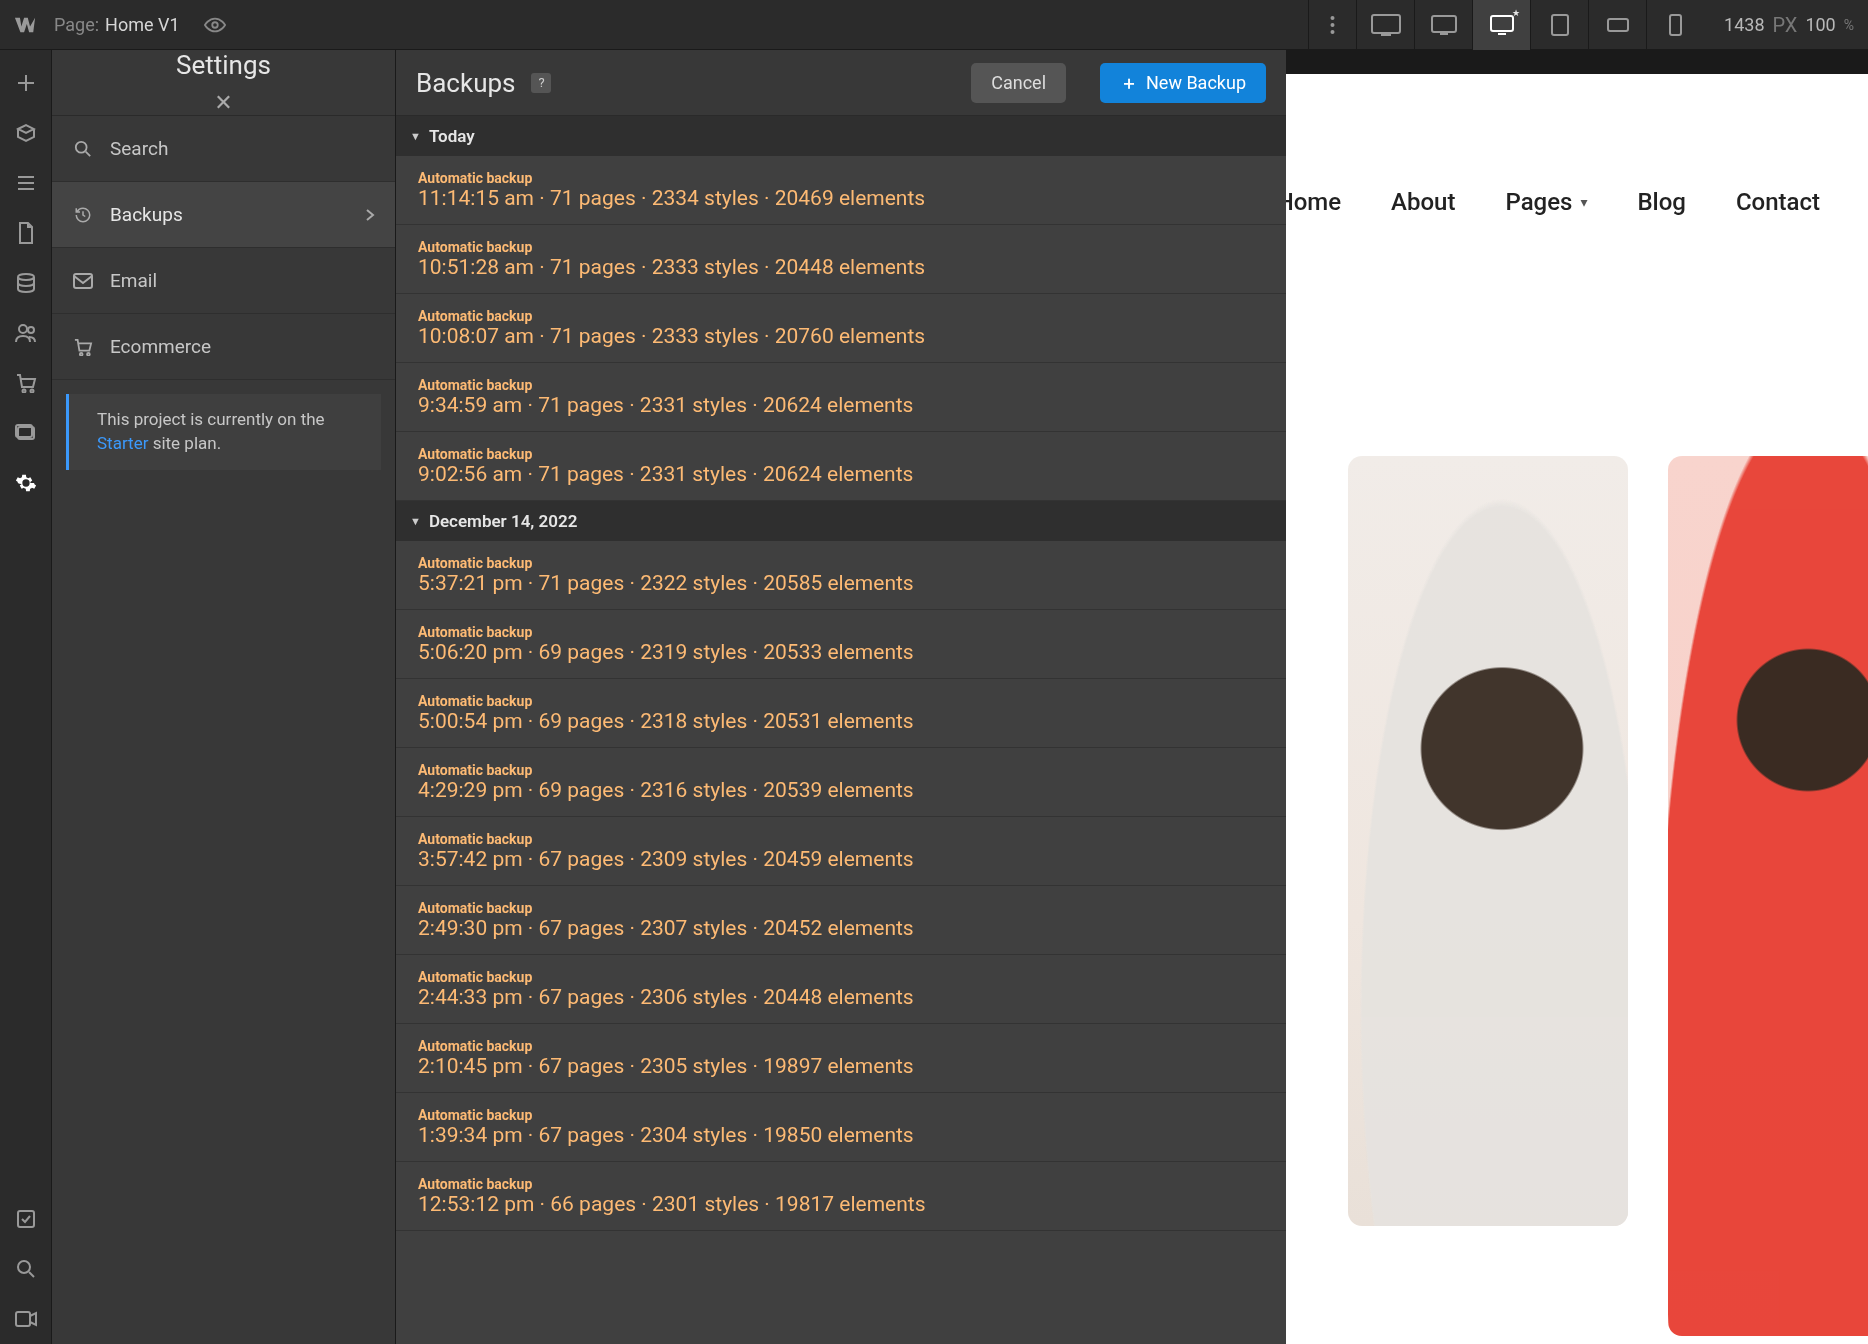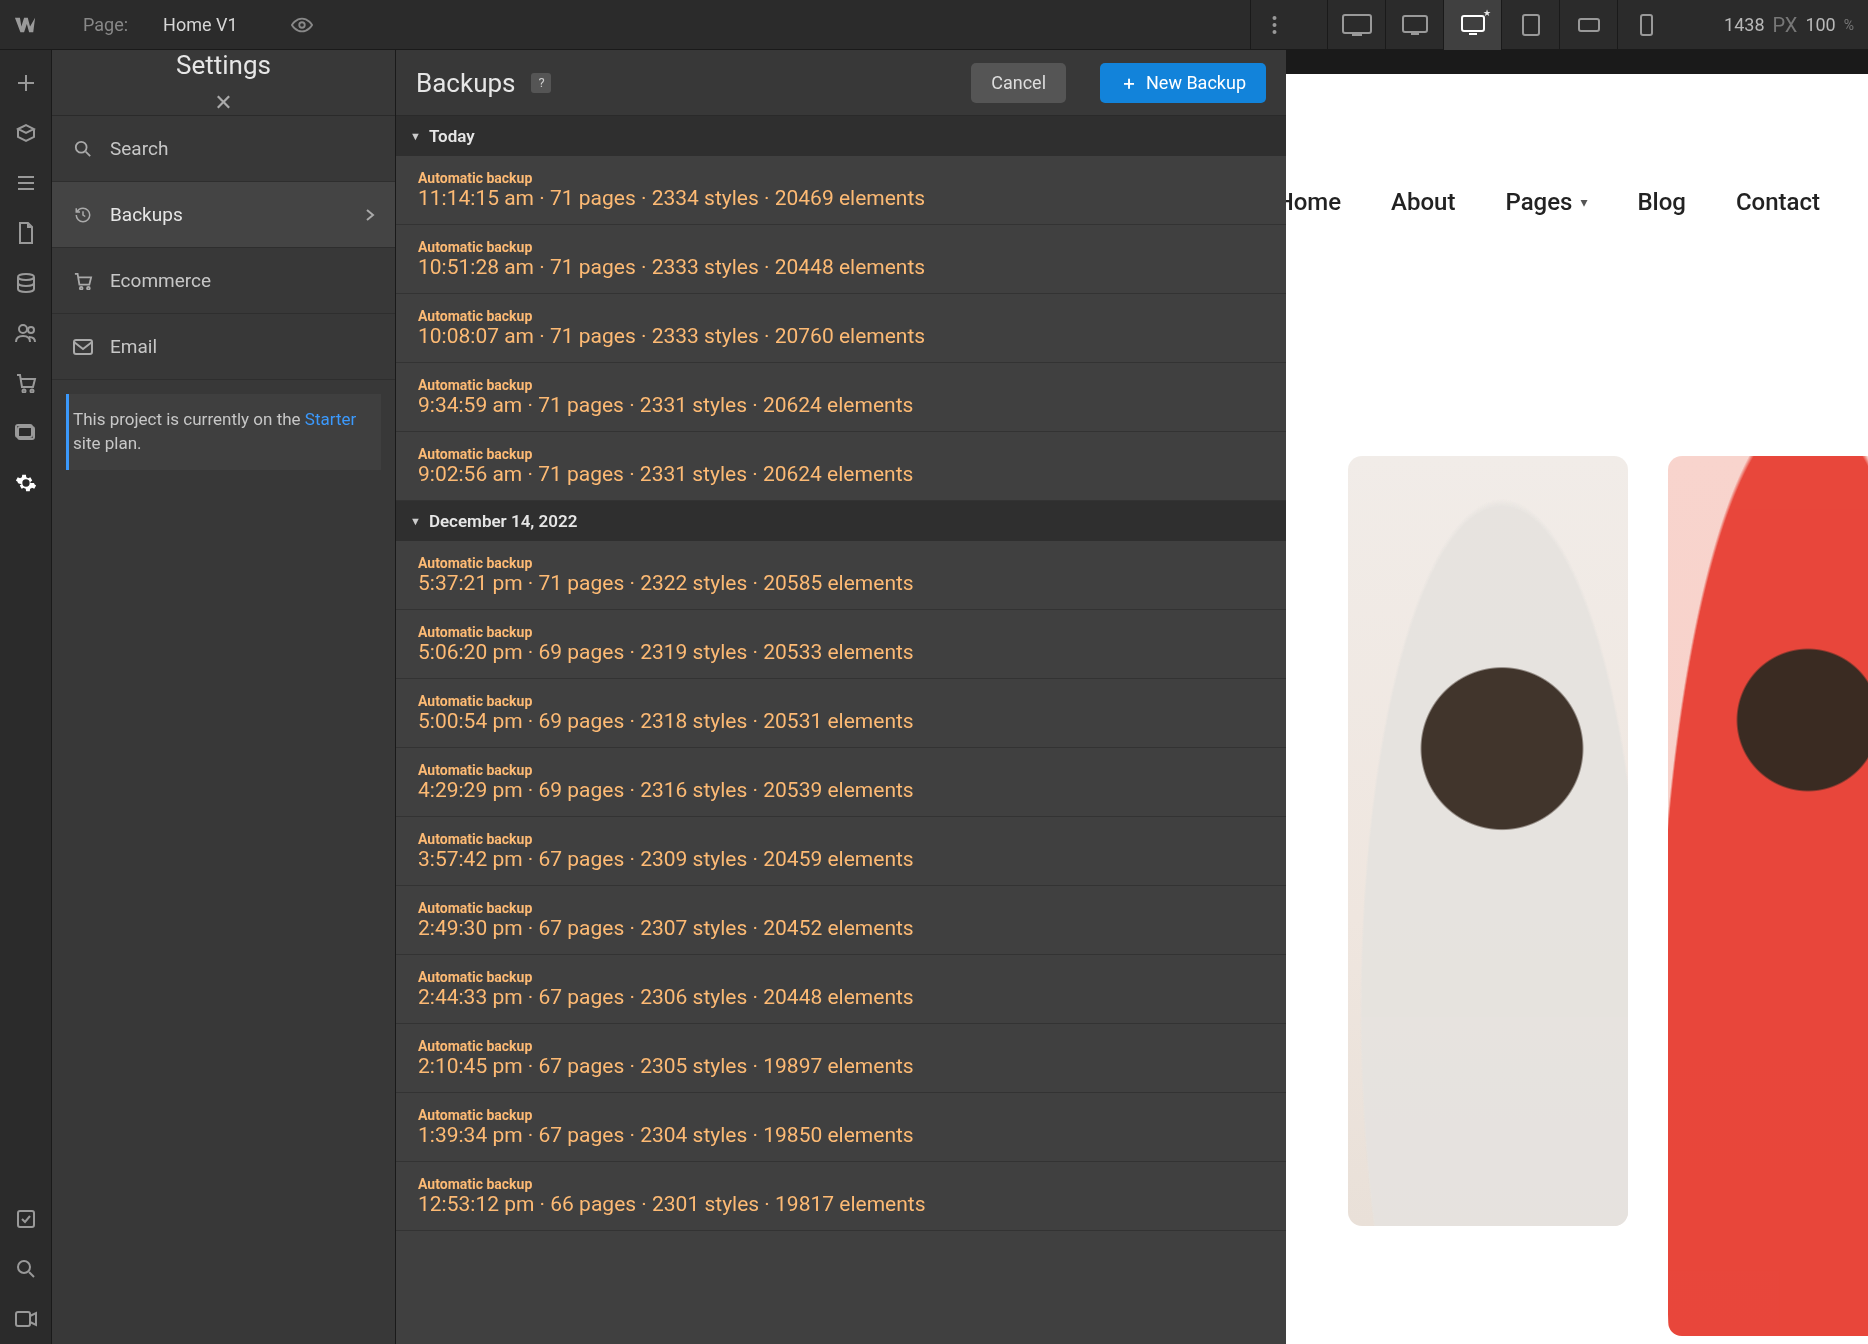--- a/index.html
+++ b/index.html
@@ -1,20 +1,20 @@
 <!DOCTYPE html>
 <html><head>
 <meta charset="utf-8">
 <style>
 * { margin: 0; padding: 0; box-sizing: border-box; font-family: -apple-system, BlinkMacSystemFont, "Segoe UI", Roboto, sans-serif; }
 html, body { width: 1868px; height: 1344px; overflow: hidden; background: #1a1a1a; color: #d6d6d6; }
 .app { display: flex; flex-direction: column; width: 100%; height: 100%; }
 
 
-.topbar { height: 50px; background: #2b2b2b; display: flex; align-items: center; padding: 12px 14px; border-bottom: 1px solid #1a1a1a; font-size: 18px; color: #b8b8b8; gap: 29px; }
+.topbar { height: 50px; background: #2b2b2b; display: flex; align-items: center; padding: 12px 14px; border-bottom: 1px solid #1a1a1a; font-size: 18px; color: #b8b8b8; }
 .topbar .page-label { color: #888; }
 .topbar .page-name { color: #d6d6d6; margin-left: 6px; }
 .topbar .preview { margin-left: 24px; color: #888; display: inline-flex; }
 .topbar .spacer { flex: 1; }
 .devices { display: flex; align-items: center; gap: 0; }
 .device-btn { width: 58px; height: 50px; display: flex; align-items: center; justify-content: center; border-left: 1px solid #1a1a1a; cursor: pointer; color: #999; position: relative; }
 .device-btn.first { border-left: 1px solid #1a1a1a; }
 .device-btn.active { background: #404040; color: #fff; }
 .device-btn .star { position: absolute; top: 8px; right: 10px; font-size: 9px; color: #e6e6e6; }
 .more-btn { width: 48px; height: 50px; display: flex; align-items: center; justify-content: center; color: #999; border-left: 1px solid #1a1a1a; cursor: pointer; }
@@ -33,21 +33,21 @@
 
 
 .settings-panel { width: 344px; background: #383838; border-right: 1px solid #1a1a1a; display: flex; flex-direction: column; }
 .settings-header { height: 66px; display: flex; align-items: center; justify-content: space-between; padding: 0 20px; border-bottom: 1px solid #2a2a2a; flex-direction: column; }
 .settings-header h1 { font-size: 26px; font-weight: 400; color: #e6e6e6; }
 .settings-header .close { color: #aaa; font-size: 22px; cursor: pointer; }
 .settings-item { height: 66px; display: flex; align-items: center; padding: 0 20px; gap: 16px; color: #c7c7c7; font-size: 19px; cursor: pointer; border-bottom: 1px solid #2e2e2e; }
 .settings-item.active { background: #444444; color: #e6e6e6; }
 .settings-item .chev { margin-left: auto; color: #aaa; }
 .settings-item .settings-icon { width: 22px; display: inline-flex; justify-content: center; color: #aaa; }
-.plan-box { margin: 14px; background: #3f3f3f; border-left: 3px solid #3b99fc; padding: 14px 4px; color: #c7c7c7; font-size: 17px; line-height: 1.4; }
+.plan-box { margin: 14px; background: #3f3f3f; border-left: 3px solid #3b99fc; padding: 14px 28px; color: #c7c7c7; font-size: 17px; line-height: 1.4; }
 .plan-box .plan-link { color: #3b99fc; }
 
 
 .backups-panel { width: 890px; background: #404040; display: flex; flex-direction: column; min-height: 0; }
 .backups-header { height: 66px; display: flex; align-items: center; padding: 0 20px; gap: 12px; border-bottom: 1px solid #2a2a2a; background: #383838; }
 .backups-header h1 { font-size: 26px; font-weight: 400; color: #e6e6e6; }
 .backups-header .help { width: 20px; height: 20px; background: #555; color: #ccc; font-size: 13px; display: flex; align-items: center; justify-content: center; border-radius: 3px; margin-left: 4px; }
 .backups-header .hspacer { flex: 1; }
 .btn { height: 40px; padding: 0 20px; border-radius: 5px; font-size: 18px; display: inline-flex; align-items: center; gap: 8px; cursor: pointer; border: none; }
 .btn-cancel { background: #555; color: #ddd; }
@@ -253,36 +253,36 @@
           </span>
         <span>Backups</span>
         <span class="chev">
             <svg width="10" height="14" viewBox="0 0 10 14" fill="none" stroke="currentColor" stroke-width="2">
               <path d="M2 2l6 5-6 5"></path>
             </svg>
           </span>
       </div>
       <div class="settings-item">
         <span class="settings-icon">
+            <svg width="20" height="16" viewBox="0 0 20 16" fill="none" stroke="currentColor" stroke-width="2">
+              <rect x="1" y="1" width="18" height="14" rx="2"></rect>
+              <path d="M1 3l9 7 9-7"></path>
+            </svg>
+          </span>
+        <span>Email</span>
+      </div>
+      <div class="settings-item">
+        <span class="settings-icon">
             <svg width="20" height="18" viewBox="0 0 22 20" fill="none" stroke="currentColor" stroke-width="2">
               <path d="M2 2h3l2 12h11l2-8H6"></path>
               <circle cx="9" cy="18" r="1.5"></circle>
               <circle cx="17" cy="18" r="1.5"></circle>
             </svg>
           </span>
         <span>Ecommerce</span>
-      </div>
-      <div class="settings-item">
-        <span class="settings-icon">
-            <svg width="20" height="16" viewBox="0 0 20 16" fill="none" stroke="currentColor" stroke-width="2">
-              <rect x="1" y="1" width="18" height="14" rx="2"></rect>
-              <path d="M1 3l9 7 9-7"></path>
-            </svg>
-          </span>
-        <span>Email</span>
       </div>
 
       <div class="plan-box">
         <span>This project is currently on the </span><span class="plan-link">Starter</span><span> site plan.</span>
       </div>
     </div>
 
     <div class="backups-panel">
       <div class="backups-header">
         <h1>Backups</h1>

